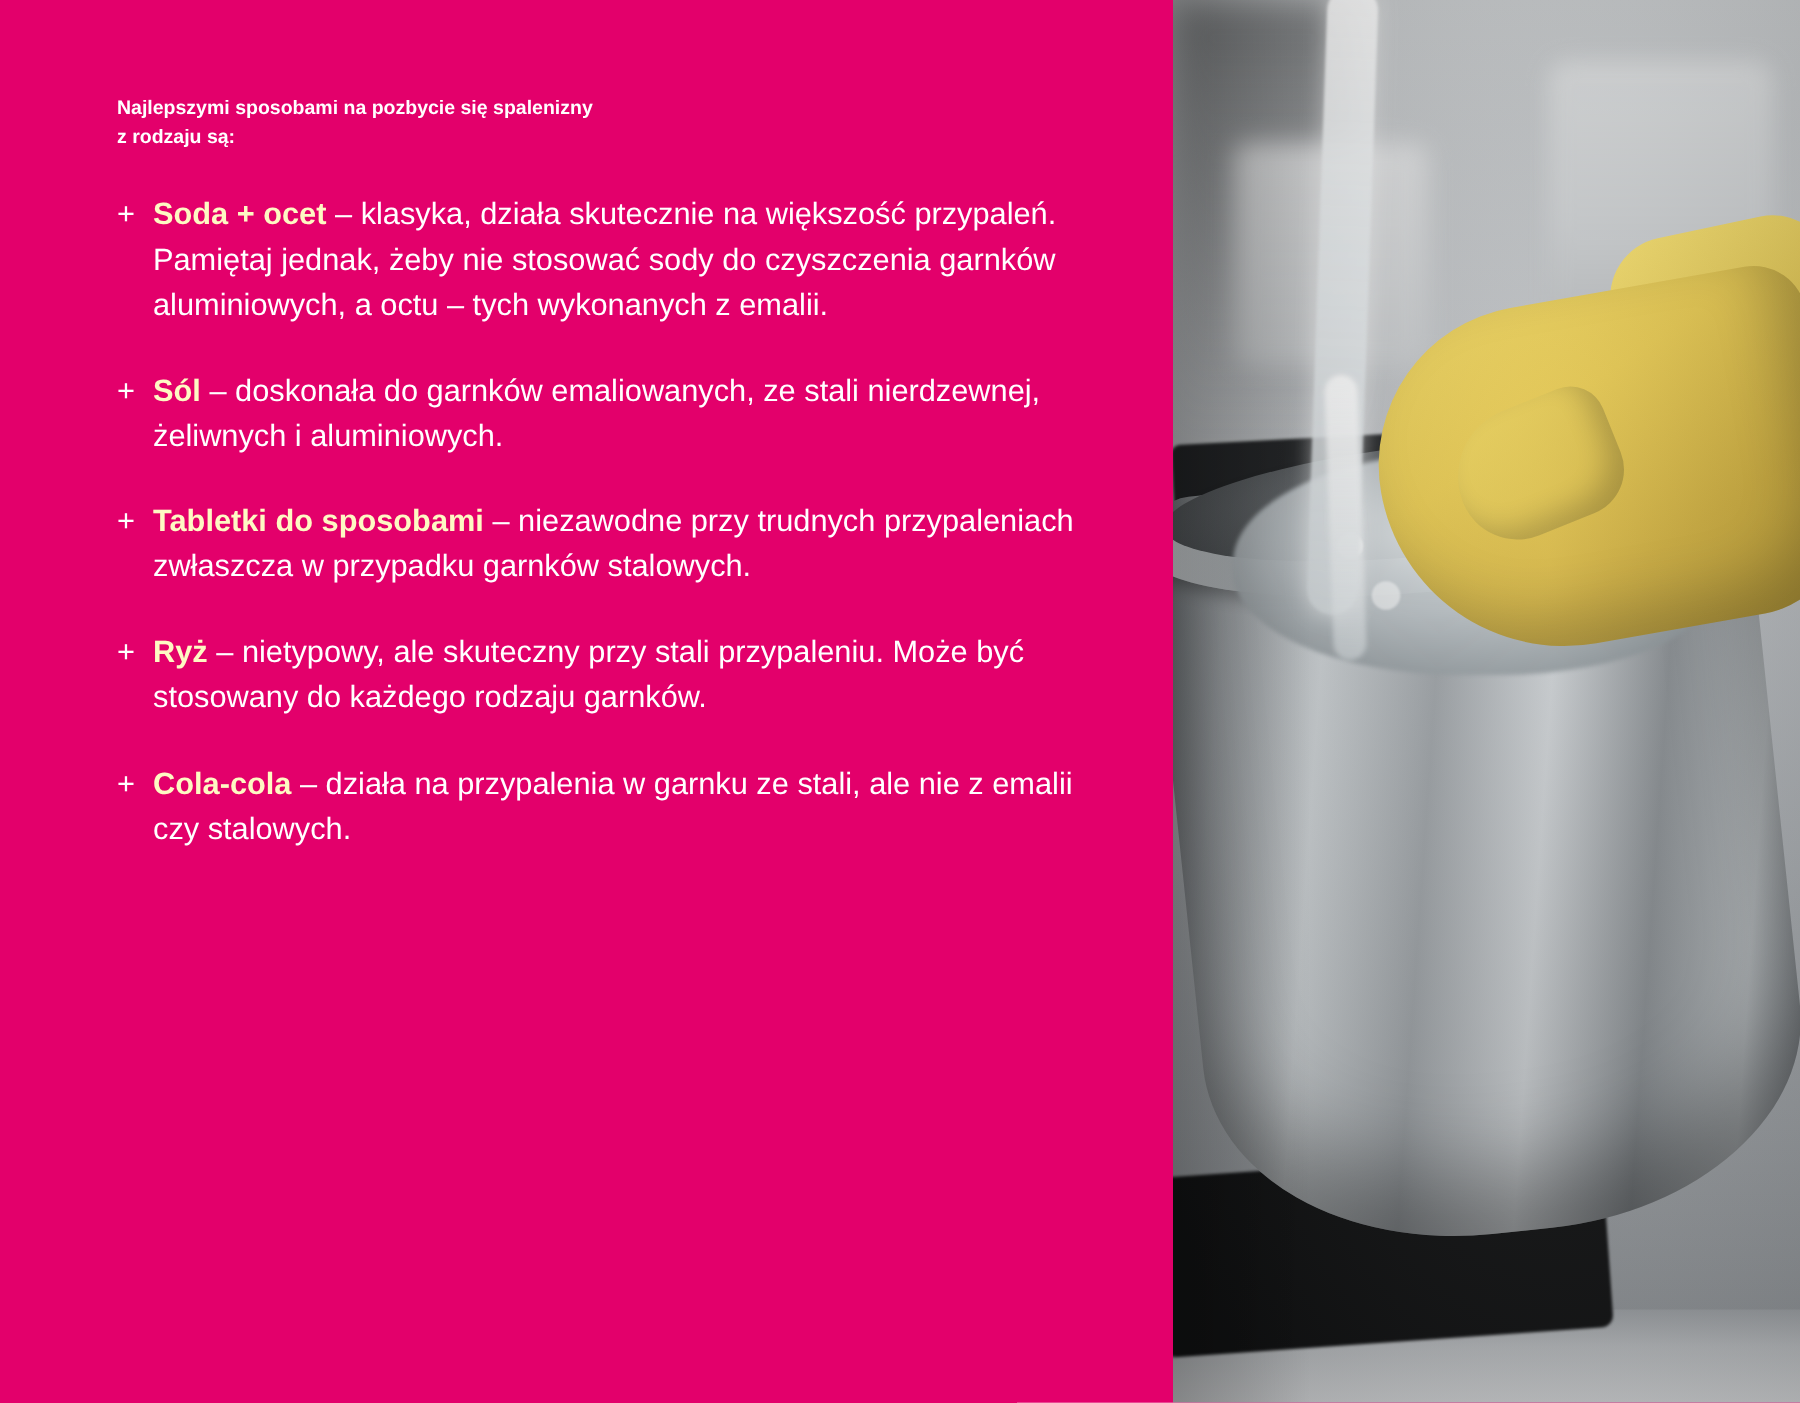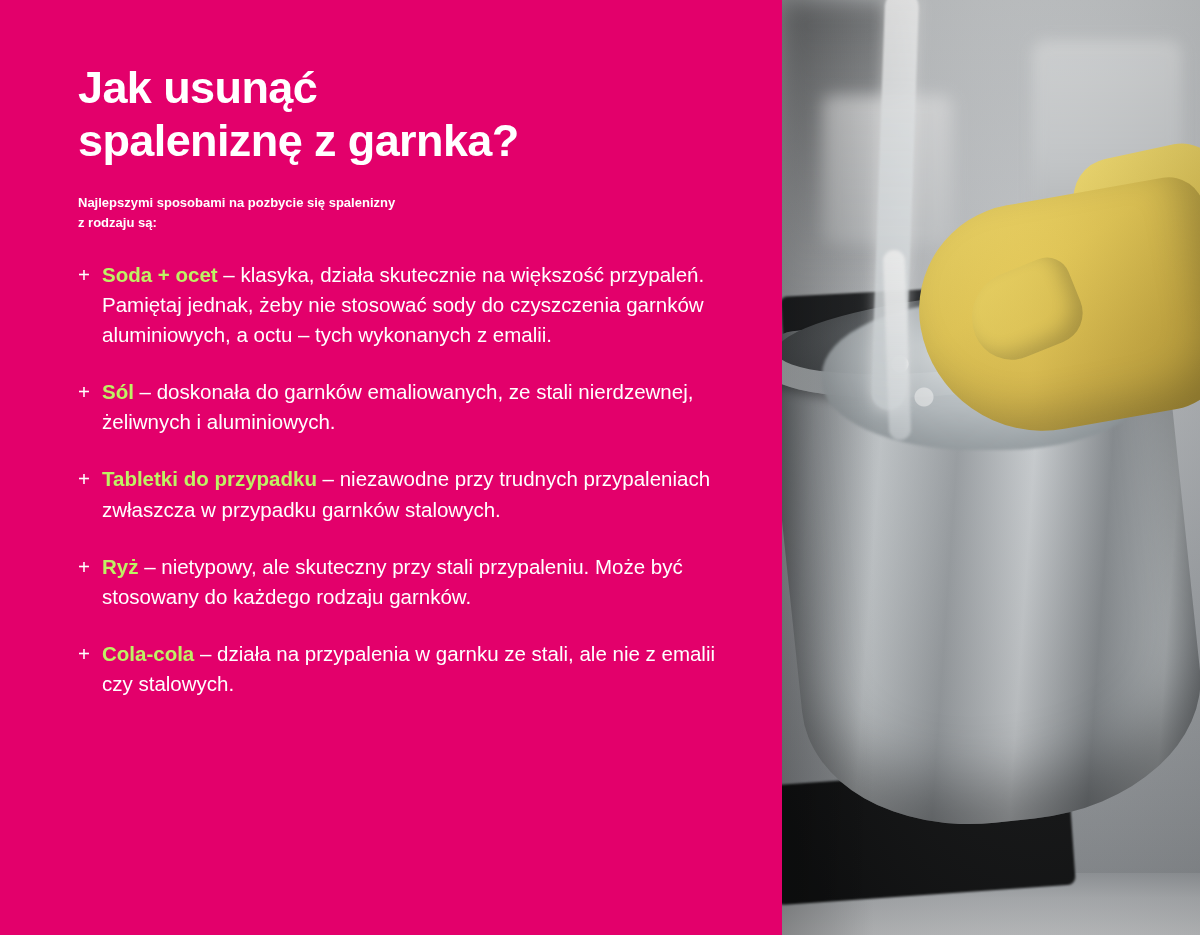--- a/index.html
+++ b/index.html
@@ -80,21 +80,21 @@
   }
 
   .tip-body {
     font-size: 20.5px;
     line-height: 1.47;
     color: #ffffff;
   }
 
   .tip-term {
     font-weight: bold;
-    color: #bef264;
+    color: #fef9c3;
   }
 
   .tip-text {
     font-weight: normal;
   }
 
   
   .photo-panel {
     position: absolute;
     top: 0;
@@ -325,45 +325,41 @@
     pointer-events: none;
   }
 </style>
 </head>
 <body>
 
 <div class="infographic">
 
   <div class="content-panel">
 
-    <h1 class="headline">
-      <span class="line">Jak usunąć</span>
-      <span class="line">spaleniznę z garnka?</span>
-    </h1>
 
     <p class="intro">
       <span class="line">Najlepszymi sposobami na pozbycie się spalenizny</span>
       <span class="line">z rodzaju są:</span>
     </p>
 
     <ul class="tips">
 
       <li class="tip">
         <span class="tip-marker">+</span>
         <span class="tip-body"><span class="tip-term">Soda + ocet</span><span class="tip-text"> – klasyka, działa skutecznie na większość przypaleń. Pamiętaj jednak, żeby nie stosować sody do czyszczenia garnków aluminiowych, a octu – tych wykonanych z emalii.</span></span>
       </li>
 
       <li class="tip">
         <span class="tip-marker">+</span>
         <span class="tip-body"><span class="tip-term">Sól</span><span class="tip-text"> – doskonała do garnków emaliowanych, ze stali nierdzewnej, żeliwnych i aluminiowych.</span></span>
       </li>
 
       <li class="tip">
         <span class="tip-marker">+</span>
-        <span class="tip-body"><span class="tip-term">Tabletki do przypadku</span><span class="tip-text"> – niezawodne przy trudnych przypaleniach zwłaszcza w przypadku garnków stalowych.</span></span>
+        <span class="tip-body"><span class="tip-term">Tabletki do sposobami</span><span class="tip-text"> – niezawodne przy trudnych przypaleniach zwłaszcza w przypadku garnków stalowych.</span></span>
       </li>
 
       <li class="tip">
         <span class="tip-marker">+</span>
         <span class="tip-body"><span class="tip-term">Ryż</span><span class="tip-text"> – nietypowy, ale skuteczny przy stali przypaleniu. Może być stosowany do każdego rodzaju garnków.</span></span>
       </li>
 
       <li class="tip">
         <span class="tip-marker">+</span>
         <span class="tip-body"><span class="tip-term">Cola-cola</span><span class="tip-text"> – działa na przypalenia w garnku ze stali, ale nie z emalii czy stalowych.</span></span>

